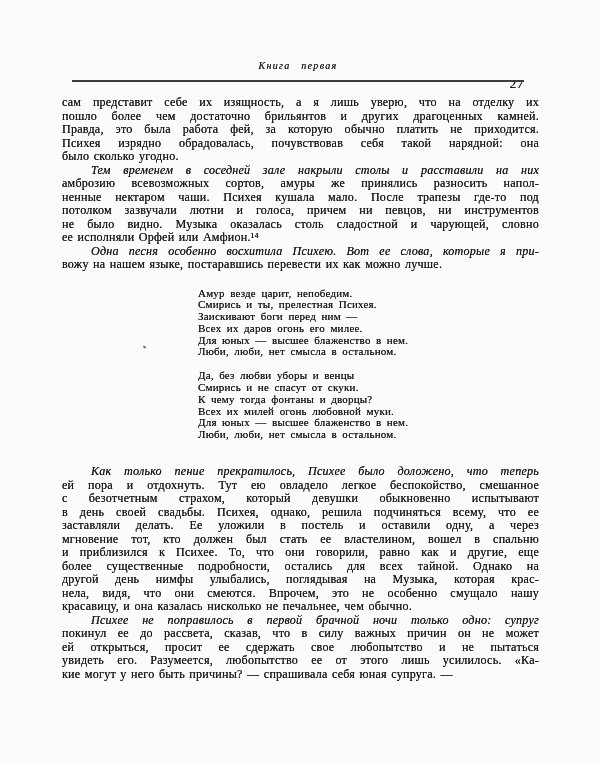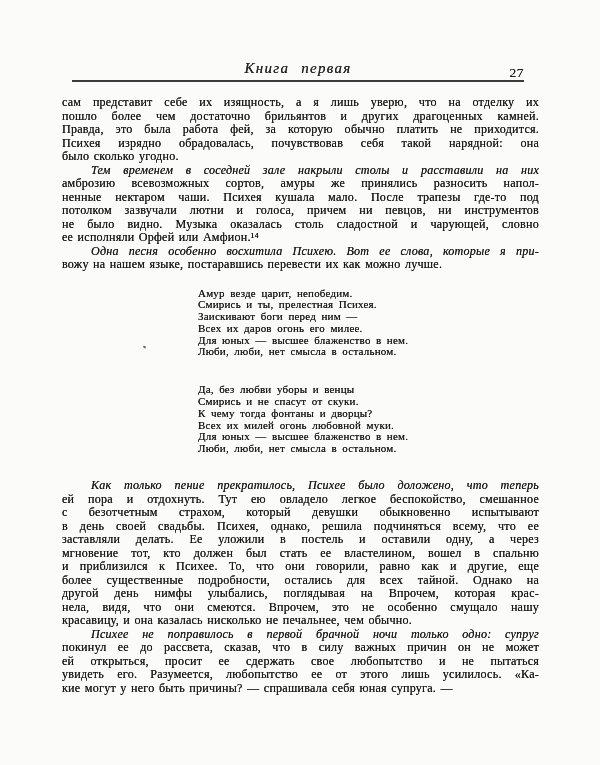--- a/index.html
+++ b/index.html
@@ -29,29 +29,29 @@
     width: 452px;
     height: 20px;
   }
   .running-title {
     position: absolute;
     left: 0;
     right: 0;
     top: 2px;
     text-align: center;
     font-style: italic;
-    font-size: 15px;
+    font-size: 10px;
     letter-spacing: 1.3px;
     word-spacing: 7px;
     color: #262626;
   }
   .page-number {
     position: absolute;
     right: 0;
-    top: 7px;
+    top: 18px;
     font-size: 13.5px;
     letter-spacing: 0.5px;
     color: #1f1f1f;
   }
   .head-rule {
     position: absolute;
     left: 72px;
     top: 80px;
     width: 452px;
     height: 1.6px;
@@ -86,21 +86,21 @@
     margin-left: 136px;
     font-size: 11px;
     line-height: 11.8px;
     letter-spacing: 0.2px;
     word-spacing: 2.5px;
   }
   .block.verse .line {
     text-align: left;
   }
   .block.verse.stanza-first { margin-top: 16px; }
-  .block.verse.stanza-next  { margin-top: 26px; }
+  .block.verse.stanza-next  { margin-top: 12px; }
   .block.prose.after-verse  { margin-top: 24px; }
 
   
   .scan-speck {
     position: absolute;
     left: 143px;
     top: 346px;
     width: 3px;
     height: 2px;
     background: #6a6a6a;
@@ -158,21 +158,21 @@
       </div>
       <div class="block prose after-verse">
         <div class="line just first">Как только пение прекратилось, Психее было доложено, что теперь</div>
         <div class="line just">ей пора и отдохнуть. Тут ею овладело легкое беспокойство, смешанное</div>
         <div class="line just">с безотчетным страхом, который девушки обыкновенно испытывают</div>
         <div class="line just">в день своей свадьбы. Психея, однако, решила подчиняться всему, что ее</div>
         <div class="line just">заставляли делать. Ее уложили в постель и оставили одну, а через</div>
         <div class="line just">мгновение тот, кто должен был стать ее властелином, вошел в спальню</div>
         <div class="line just">и приблизился к Психее. То, что они говорили, равно как и другие, еще</div>
         <div class="line just">более существенные подробности, остались для всех тайной. Однако на</div>
-        <div class="line just">другой день нимфы улыбались, поглядывая на Впрочем, которая крас-</div>
+        <div class="line just">другой день нимфы улыбались, поглядывая на Музыка, которая крас-</div>
         <div class="line just">нела, видя, что они смеются. Впрочем, это не особенно смущало нашу</div>
         <div class="line">красавицу, и она казалась нисколько не печальнее, чем обычно.</div>
       </div>
       <div class="block prose">
         <div class="line just first">Психее не поправилось в первой брачной ночи только одно: супруг</div>
         <div class="line just">покинул ее до рассвета, сказав, что в силу важных причин он не может</div>
         <div class="line just">ей открыться, просит ее сдержать свое любопытство и не пытаться</div>
         <div class="line just">увидеть его. Разумеется, любопытство ее от этого лишь усилилось. «Ка-</div>
         <div class="line">кие могут у него быть причины? — спрашивала себя юная супруга. —</div>
       </div>

